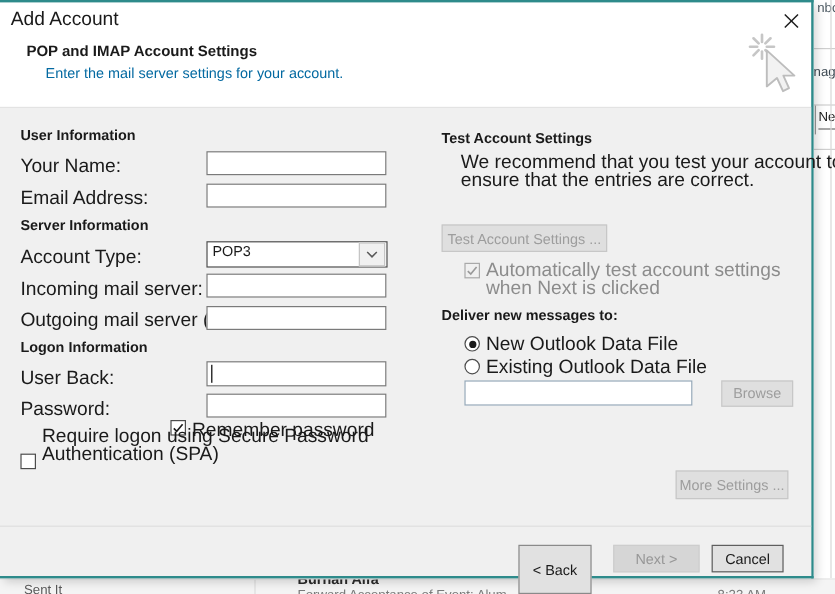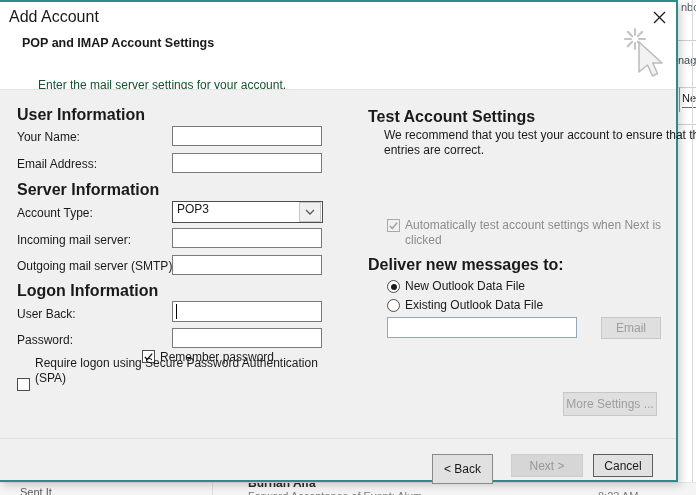--- a/index.html
+++ b/index.html
@@ -18,25 +18,25 @@
   .bb-sub{font-size:11px;color:#7a7a7a;white-space:nowrap;}
   .bb-folder{font-size:11px;color:#5a5a5a;white-space:nowrap;}
 
   
   .dialog{left:0;top:0;width:678px;height:482px;background:#ffffff;box-shadow:3px 3px 8px rgba(0,0,0,.18);}
   .brd{background:#2e8b8b;}
   .dlg-body{left:0;top:90px;width:676px;height:390px;background:#f0f0f0;}
   .titlebar-text{left:9px;top:8px;font-size:16px;color:#1a1a1a;}
   .close-btn{left:646px;top:4px;width:26px;height:26px;display:flex;align-items:center;justify-content:center;cursor:default;}
   .hdr-title{left:22px;top:36px;font-size:12.5px;font-weight:bold;color:#1a1a1a;}
-  .hdr-sub{left:38px;top:54px;font-size:12px;color:#14532d;margin-top:24px;}
+  .hdr-sub{left:38px;top:54px;font-size:12px;color:#0369a1;}
   .hdr-div{left:0;top:89px;width:676px;height:1px;background:#e3e3e3;}
 
-  .sec{font-size:16px;font-weight:bold;color:#1a1a1a;white-space:nowrap;}
-  .lbl{font-size:12px;color:#1a1a1a;white-space:nowrap;}
+  .sec{font-size:12px;font-weight:bold;color:#1a1a1a;white-space:nowrap;}
+  .lbl{font-size:16px;color:#1a1a1a;white-space:nowrap;}
   .wrap{white-space:normal;line-height:15px;}
   .txtbox{background:#ffffff;border:1px solid #7a7a7a;box-sizing:border-box;font-size:12px;padding:0 3px;outline:none;}
   .combo{background:#ffffff;border:1px solid #4c4c4c;box-sizing:border-box;display:flex;}
   .combo-val{font-size:12px;color:#1a1a1a;padding-left:4px;flex:1;}
   .combo-arrow{width:20px;height:18px;margin-right:1px;background:#f0f0f0;border:1px solid #c5c5c5;
                display:flex;align-items:center;justify-content:center;}
   .caret{width:1px;height:15px;background:#000000;}
 
   .btn{box-sizing:border-box;font-size:12px;display:flex;align-items:center;justify-content:center;
        background:#e1e1e1;border:1px solid #8a8a8a;color:#1a1a1a;cursor:default;}
@@ -139,45 +139,46 @@
       </svg>
     </div>
     <div class="abs lbl" style="left:160px;top:350px;">Remember password</div>
 
     <div class="abs chk" style="left:17px;top:378px;" aria-checked="false"></div>
     <div class="abs lbl wrap" style="left:35px;top:356px;width:312px;">Require logon using Secure Password Authentication (SPA)</div>
 
     <div class="abs sec" style="left:368px;top:108px;">Test Account Settings</div>
     <div class="abs lbl wrap" style="left:384px;top:128px;width:322px;">We recommend that you test your account to ensure that the entries are correct.</div>
 
+    <div class="abs btn disabled" style="left:368px;top:187px;width:138px;height:23px;">Test Account Settings ...</div>
 
     <div class="abs chk disabled" style="left:387px;top:219px;" aria-checked="true">
       <svg width="11" height="11" viewBox="0 0 12 12">
         <polyline points="2,6.5 4.7,9.2 10,2.8" fill="none" stroke="#9a9a9a" stroke-width="1.5"></polyline>
       </svg>
     </div>
     <div class="abs sec" style="left:368px;top:256px;">Deliver new messages to:</div>
 
     <div class="abs lbl wrap" style="left:405px;top:218px;width:268px;color:#8c8c8c;">Automatically test account settings when Next is clicked</div>
 
     <div class="abs radio" style="left:387px;top:280px;" aria-checked="true">
       <span class="radio-dot"></span>
     </div>
     <div class="abs lbl" style="left:405px;top:279px;">New Outlook Data File</div>
 
     <div class="abs radio" style="left:387px;top:299px;" aria-checked="false"></div>
     <div class="abs lbl" style="left:405px;top:298px;">Existing Outlook Data File</div>
 
     <input class="abs path-field" style="left: 387px; top: 317px; width: 190px; height: 21px;" value="">
-    <div class="abs btn disabled" style="left:601px;top:317px;width:60px;height:22px;">Email</div>
+    <div class="abs btn disabled" style="left:601px;top:317px;width:60px;height:22px;">Browse</div>
 
     <div class="abs btn disabled" style="left:563px;top:392px;width:94px;height:24px;">More Settings ...</div>
 
     <div class="abs foot-div"></div>
-    <div class="abs btn" style="left:432px;top:454px;width:61px;height:30px;">&lt; Back</div>
+    <div class="abs btn" style="left:432px;top:454px;width:61px;height:41px;">&lt; Back</div>
     <div class="abs btn flat-disabled" style="left:511px;top:454px;width:72px;height:23px;">Next &gt;</div>
     <div class="abs btn default" style="left:593px;top:454px;width:60px;height:23px;">Cancel</div>
 
     <div class="abs" style="left:622px;top:26px;">
       <svg width="44" height="62" viewBox="0 0 44 62">
         <g stroke="#c6c6c6" stroke-width="2.2" stroke-linecap="round">
           <line x1="17" y1="13" x2="23" y2="13"></line>
           <line x1="15.8" y1="15.8" x2="20.1" y2="20.1"></line>
           <line x1="13" y1="17" x2="13" y2="23"></line>
           <line x1="10.2" y1="15.8" x2="5.9" y2="20.1"></line>

